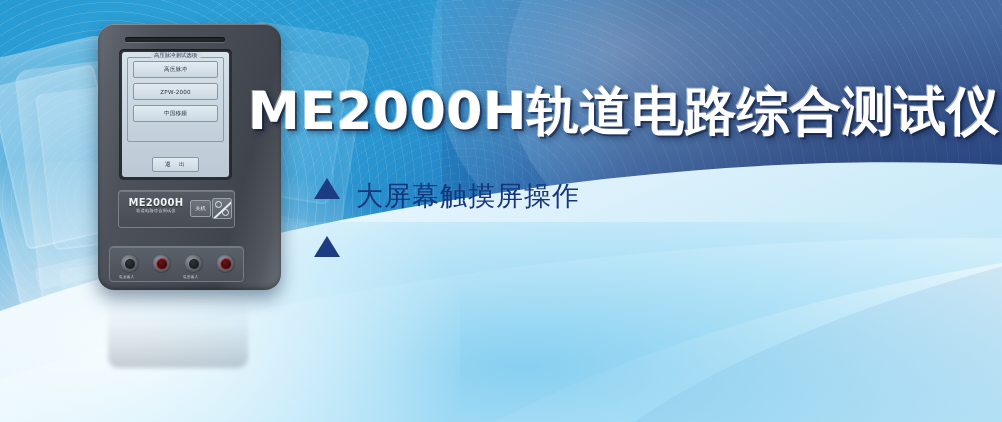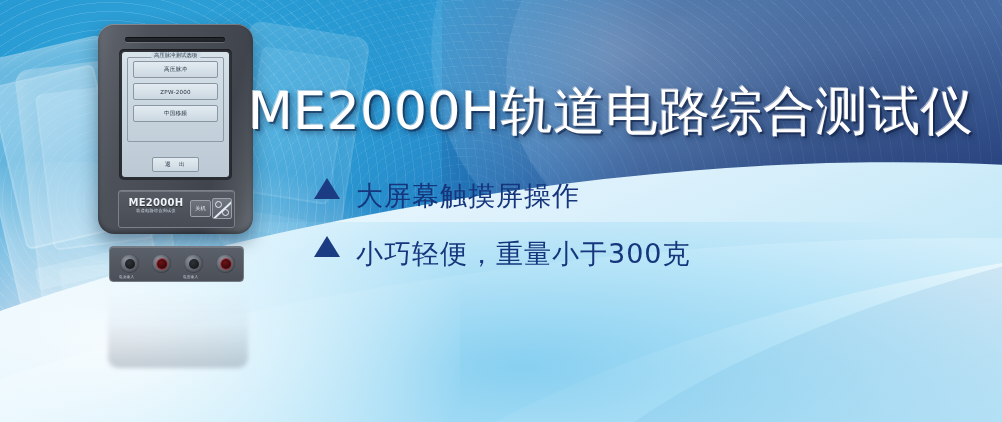--- a/index.html
+++ b/index.html
@@ -199,22 +199,23 @@
   #ghost-c {
     left: 232px; top: 28px; width: 118px; height: 222px;
     transform: rotate(9deg);
     opacity: 0.30;
   }
 
   
   #device {
     position: absolute;
     left: 98px; top: 24px;
-    width: 155px; height: 210px;
+    width: 155px; height: 266px;
     z-index: 6;
+    padding-left: 28px;
   }
   .dev-body {
     position: absolute;
     inset: 0;
     border-radius: 16px;
     background: linear-gradient(105deg,
         #676c75 0%, #595e67 10%, #4c515a 26%,
         #464b54 52%, #3f444d 74%, #53585f 90%, #6a6f78 100%);
     box-shadow:
       0 8px 18px rgba(10,35,65,0.45),
@@ -426,21 +427,21 @@
     transform: scaleY(-1);
     z-index: 5;
   }
 
   
   #headline {
     position: absolute;
     left: 248px; top: 82px;
     z-index: 10;
     font-size: 52px;
-    font-weight: normal;
+    font-weight: bold;
     color: #ffffff;
     letter-spacing: 0.5px;
     white-space: nowrap;
     line-height: 58px;
     text-shadow:
        2px 2px 0 rgba(12,28,62,0.55),
        3px 3px 6px rgba(8,22,55,0.55),
       -1px -1px 0 rgba(255,255,255,0.55);
   }
   #bullets {
@@ -544,17 +545,16 @@
 
   <div id="headline">ME2000H轨道电路综合测试仪</div>
 
   <div id="bullets">
     <div class="bullet">
       <span class="tri"></span>
       <span class="bullet-text">大屏幕触摸屏操作</span>
     </div>
     <div class="bullet">
       <span class="tri"></span>
-      <span class="bullet-text">小巧轻便，重量小于300克</span>
     </div>
   </div>
 
 </div>
 
 </body></html>

